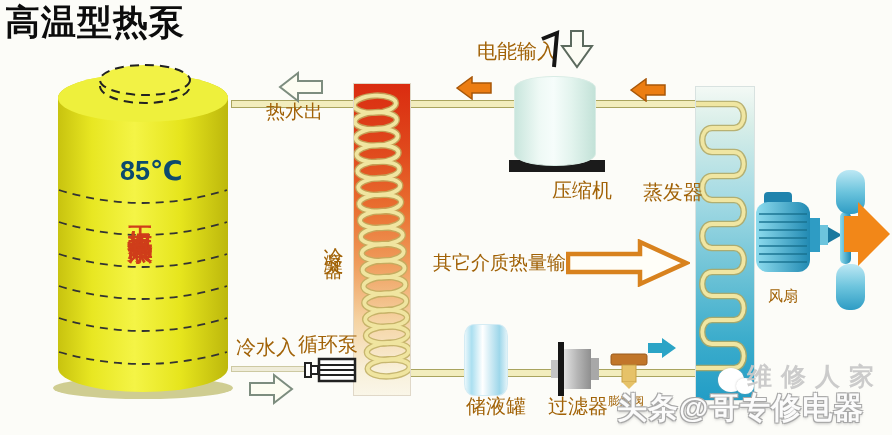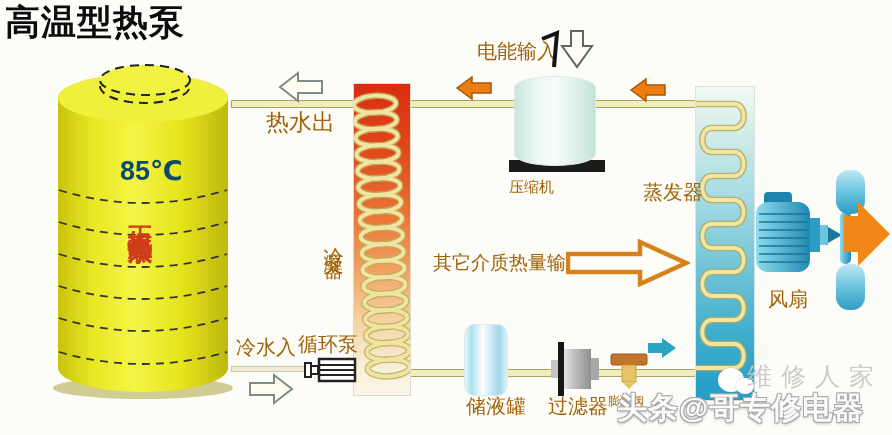--- a/index.html
+++ b/index.html
@@ -25,21 +25,21 @@
   
   .compressor-body{left:514px;top:76px;width:80px;height:88px;border-radius:40px/12px;
     background:linear-gradient(90deg,#c9e6dd 0%,#eef9f5 30%,#f6fdfb 48%,#e3f4ee 70%,#c3e2d8 100%);
     border:1px solid #d9ece5;}
   .compressor-base{left:509px;top:160px;width:96px;height:12px;background:#1b1b1b;}
   
   .receiver{left:464px;top:324px;width:42px;height:70px;border-radius:10px/12px;
     background:linear-gradient(90deg,#e9f7fb 0%,#abdff0 16%,#ffffff 42%,#cdeaf4 62%,#9ed7ea 82%,#e2f3f8 100%);
     border:1px solid #d5ecf4;}
   
-  .wm-brand{left:747px;top:363px;font-size:25px;font-weight:400;color:#c9c9c9;letter-spacing:9px;opacity:.95;}
+  .wm-brand{left:747px;top:363px;font-size:25px;font-weight:700;color:#c9c9c9;letter-spacing:9px;opacity:.95;}
   .wm-handle{left:617px;top:391px;font-size:30px;font-weight:bold;color:#fbfbfb;letter-spacing:1px;
     text-shadow:-1px -1px 0 #a8a8a8,1px -1px 0 #a8a8a8,-1px 1px 0 #a8a8a8,1px 1px 0 #a8a8a8,0 2px 3px rgba(140,140,140,.55);}
   .wm-circle{position:absolute;background:#fff;border-radius:50%;box-shadow:0 0 2px rgba(160,160,160,.6);}
 </style>
 </head>
 <body>
 
 <div id="canvas">
 
   <div class="pipe" style="left:231px;top:100px;width:511px;"></div>
@@ -125,41 +125,41 @@
   <div class="abs evaporator">
     <svg class="coil-svg" width="58" height="313" viewBox="0 0 58 313">
       <path d="M 0 17 H 38 C 51 17 51 41 38 41 H 16 C 3 41 3 65 16 65 H 38 C 51 65 51 89 38 89 H 16 C 3 89 3 113 16 113 H 38 C 51 113 51 137 38 137 H 16 C 3 137 3 161 16 161 H 38 C 51 161 51 185 38 185 H 16 C 3 185 3 209 16 209 H 38 C 51 209 51 233 38 233 H 16 C 3 233 3 257 16 257 H 38 C 51 257 51 281 38 281 H 0" fill="none" stroke="#b3a75e" stroke-width="6.5" opacity="0.85"></path>
       <path d="M 0 17 H 38 C 51 17 51 41 38 41 H 16 C 3 41 3 65 16 65 H 38 C 51 65 51 89 38 89 H 16 C 3 89 3 113 16 113 H 38 C 51 113 51 137 38 137 H 16 C 3 137 3 161 16 161 H 38 C 51 161 51 185 38 185 H 16 C 3 185 3 209 16 209 H 38 C 51 209 51 233 38 233 H 16 C 3 233 3 257 16 257 H 38 C 51 257 51 281 38 281 H 0" fill="none" stroke="#f0e6a2" stroke-width="3.8"></path>
     </svg>
   </div>
   <div class="lbl" style="left:643px;top:181px;font-size:20px;">蒸发器</div>
 
   <div class="abs compressor-base"></div>
   <div class="abs compressor-body"></div>
-  <div class="lbl" style="left:509px;top:179px;font-size:15px;text-align:right;">压缩机</div>
+  <div class="lbl" style="left:552px;top:179px;font-size:20px;text-align:right;">压缩机</div>
 
   <div class="lbl" style="left:477px;top:40px;font-size:20px;">电能输入</div>
   <svg class="abs" style="left:540px;top:27px;" width="22" height="42" viewBox="0 0 22 42">
     <path d="M 2 12 L 17 6 L 14 40" fill="none" stroke="#151515" stroke-width="4"></path>
   </svg>
   <svg class="abs" style="left:559px;top:29px;" width="36" height="40" viewBox="0 0 36 40">
     <polygon points="12,2 24,2 24,17 33,17 18,38 3,17 12,17" fill="#fcfcf4" stroke="#5c6a5e" stroke-width="2"></polygon>
   </svg>
 
   <svg class="abs" style="left:455px;top:76px;" width="38" height="24" viewBox="0 0 38 24">
     <polygon points="2,12 17,1 17,7 36,7 36,17 17,17 17,23" fill="#ec7d12" stroke="#a85708" stroke-width="1.5"></polygon>
   </svg>
   <svg class="abs" style="left:629px;top:78px;" width="38" height="24" viewBox="0 0 38 24">
     <polygon points="2,12 17,1 17,7 36,7 36,17 17,17 17,23" fill="#ec7d12" stroke="#a85708" stroke-width="1.5"></polygon>
   </svg>
 
   <svg class="abs" style="left:277px;top:70px;" width="48" height="34" viewBox="0 0 48 34">
     <polygon points="3,17 21,3 21,11 45,11 45,23 21,23 21,31" fill="#fdfdf2" stroke="#7d8d7f" stroke-width="2"></polygon>
   </svg>
-  <div class="lbl" style="left:266px;top:110px;font-size:23px;">热水出</div>
+  <div class="lbl" style="left:266px;top:102px;font-size:19px;">热水出</div>
 
   <div class="lbl" style="left:236px;top:336px;font-size:20px;">冷水入</div>
   <svg class="abs" style="left:247px;top:372px;" width="48" height="34" viewBox="0 0 48 34">
     <polygon points="45,17 27,3 27,11 3,11 3,23 27,23 27,31" fill="#fdfdf2" stroke="#7d8d7f" stroke-width="2"></polygon>
   </svg>
   <div class="lbl" style="left:298px;top:333px;font-size:20px;">循环泵</div>
   <svg class="abs" style="left:303px;top:355px;" width="54" height="30" viewBox="0 0 54 30">
     <rect x="2" y="8" width="6" height="14" fill="#fff" stroke="#222" stroke-width="2"></rect>
     <rect x="8" y="11" width="7" height="8" fill="#fff" stroke="#222" stroke-width="2"></rect>
     <rect x="16" y="4" width="36" height="22" fill="#fff" stroke="#222" stroke-width="2.5"></rect>
@@ -196,21 +196,21 @@
         <line x1="7" y1="84" x2="55" y2="84"></line>
       <line x1="7" y1="92" x2="55" y2="92"></line>
     </g>
     <rect x="58" y="48" width="10" height="34" fill="#2e9cc4"></rect>
     <rect x="68" y="55" width="8" height="20" fill="#6cc4dd"></rect>
     <polygon points="76,57 90,65 76,73" fill="#19789f"></polygon>
     <rect x="88" y="42" width="11" height="52" rx="5" fill="url(#fanB)"></rect>
     <rect x="84" y="0" width="29" height="44" rx="13" fill="url(#fanBlade)"></rect>
     <rect x="84" y="94" width="29" height="46" rx="13" fill="url(#fanBlade)"></rect>
   </svg>
-  <div class="lbl" style="left:768px;top:288px;font-size:20px;">风扇</div>
+  <div class="lbl" style="left:768px;top:288px;font-size:15px;">风扇</div>
 
   <svg class="abs" style="left:842px;top:200px;" width="50" height="68" viewBox="0 0 50 68">
     <polygon points="48,34 16,2 16,16 2,16 2,52 16,52 16,66" fill="#f28718"></polygon>
   </svg>
 
   <div class="abs receiver"></div>
   <div class="lbl" style="left:466px;top:395px;font-size:20px;">储液罐</div>
 
   <svg class="abs" style="left:548px;top:340px;" width="54" height="58" viewBox="0 0 54 58">
     <defs>

